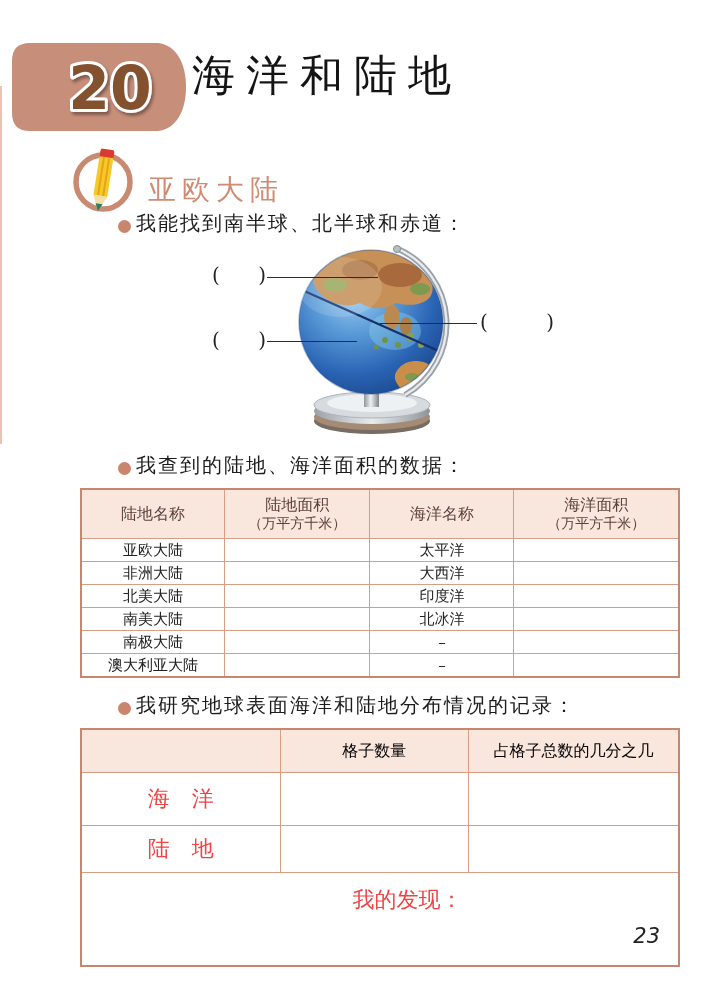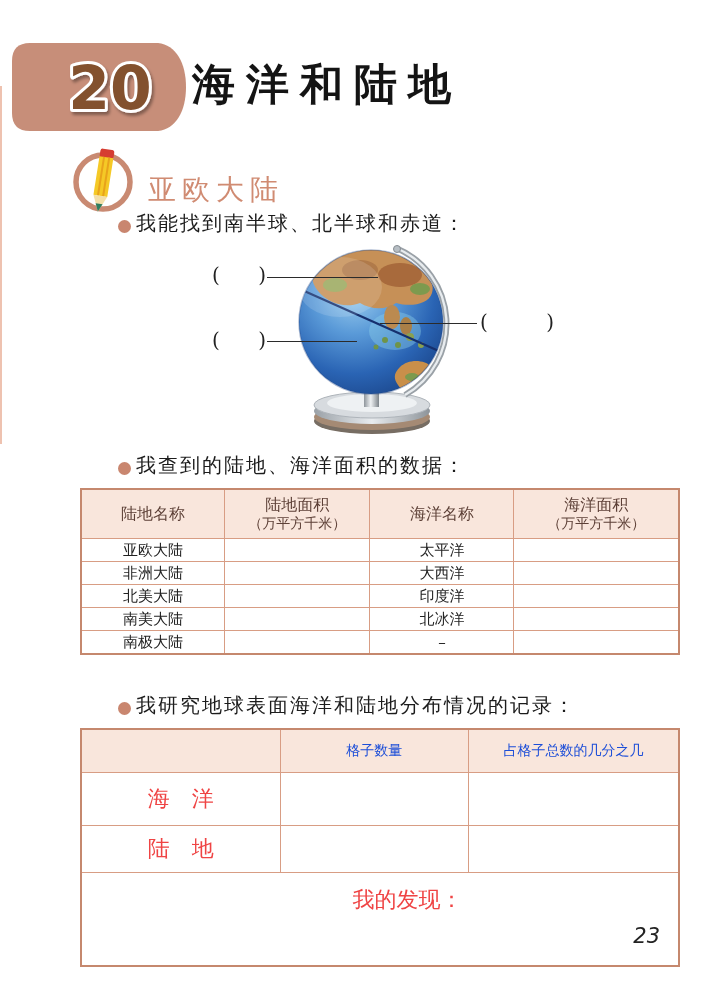--- a/index.html
+++ b/index.html
@@ -4,22 +4,22 @@
 <style>
   html,body{margin:0;padding:0;background:#ffffff;}
   .page{position:relative;width:721px;height:1005px;background:#ffffff;overflow:hidden;
         font-family:"DejaVu Serif","Liberation Serif",serif;padding-left:26px;}
   .edge-strip{position:absolute;left:0;top:86px;width:2px;height:358px;background:#eec2b0;}
 
   
   .banner-wrap{position:absolute;left:12px;top:43px;width:176px;height:88px;}
   .banner-num{font-family:"DejaVu Sans","Liberation Sans",sans-serif;font-weight:800;font-size:60px;
               fill:#83512f;stroke:#ffffff;stroke-width:6px;paint-order:stroke fill;stroke-linejoin:round;}
-  .banner-title{position:absolute;left:192px;top:56px;font-family:"DejaVu Sans","Liberation Sans",sans-serif;
-              font-weight:bold;font-size:43px;letter-spacing:11px;color:#141414;white-space:nowrap;}
+  .banner-title{position:absolute;left:192px;top:47px;font-family:"DejaVu Sans","Liberation Sans",sans-serif;
+              font-weight:normal;font-size:43px;letter-spacing:11px;color:#141414;white-space:nowrap;}
 
   
   .section-head{position:absolute;left:70px;top:146px;display:flex;align-items:center;}
   .section-title{margin-left:10px;margin-top:14px;font-size:28px;letter-spacing:6px;color:#d08b72;
                  font-family:"DejaVu Sans","Liberation Sans",sans-serif;white-space:nowrap;}
 
   
   .bullet-row{position:absolute;left:118px;display:flex;align-items:center;}
   .bullet-dot{width:13px;height:13px;border-radius:50%;background:#c9866f;margin-top:6px;flex:none;}
   .bullet-text{margin-left:5px;font-size:20px;color:#1c1c1c;letter-spacing:2px;white-space:nowrap;}
@@ -32,21 +32,21 @@
   
   table{border-collapse:collapse;table-layout:fixed;position:absolute;background:#fff;}
   .wtable{left:80px;width:600px;border:2px solid #c5886e;}
   .wtable th,.wtable td{border:1px solid #d89d84;text-align:center;padding:0;}
   .wtable thead th{background:#f9e6dc;font-weight:normal;}
   #area-table{top:488px;}
   #area-table thead th{height:48px;color:#5d4037;font-size:16px;line-height:1.25;}
   #area-table thead .sub{font-size:14px;display:block;}
   #area-table tbody td{height:22px;font-size:15px;color:#222;}
   #dist-table{top:728px;}
-  #dist-table thead th{height:42px;color:#1d4ed8;font-size:14px;}
+  #dist-table thead th{height:42px;color:#000000;font-size:16px;}
   #dist-table tbody td{font-size:22px;color:#ef4444;}
   .row-tall td{height:52px;}
   .row-mid td{height:46px;}
   .findings-cell{height:80px !important;text-align:center;vertical-align:top;
                  padding:12px 0 0 55px !important;}
 
   .page-num{position:absolute;left:580px;top:924px;width:80px;text-align:right;
             font-style:italic;font-size:21px;color:#222;
             font-family:"DejaVu Sans","Liberation Sans",sans-serif;}
 </style>
@@ -223,20 +223,26 @@
         <td></td>
         <td>北冰洋</td>
         <td></td>
       </tr>
       <tr>
         <td>南极大陆</td>
         <td></td>
         <td>–</td>
         <td></td>
       </tr>
+      <tr>
+        <td>澳大利亚大陆</td>
+        <td></td>
+        <td>–</td>
+        <td></td>
+      </tr>
     </tbody>
   </table>
 
   <div class="bullet-row" style="top:692px;">
     <span class="bullet-dot"></span>
     <span class="bullet-text">我研究地球表面海洋和陆地分布情况的记录：</span>
   </div>
 
   <table id="dist-table" class="wtable">
     <colgroup>

